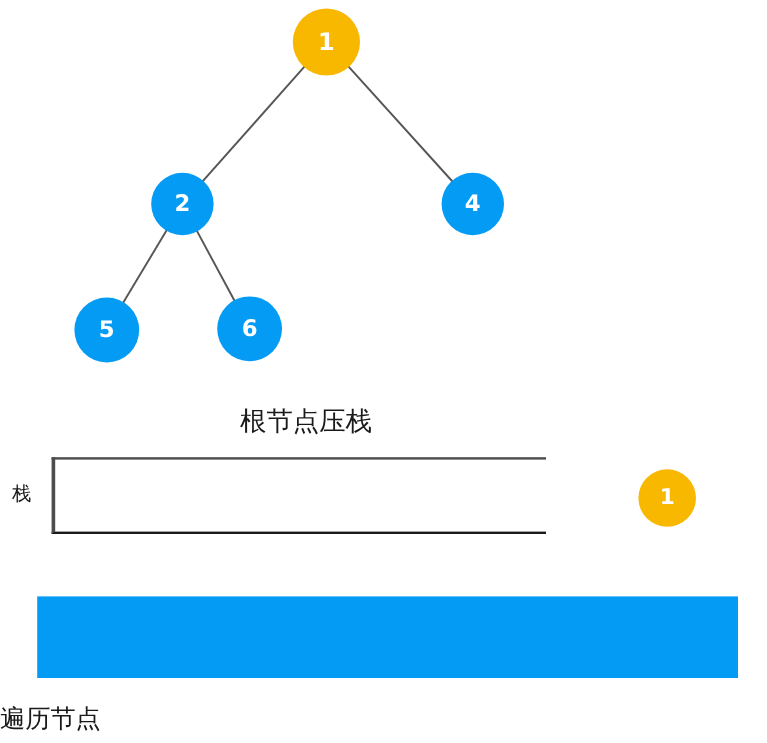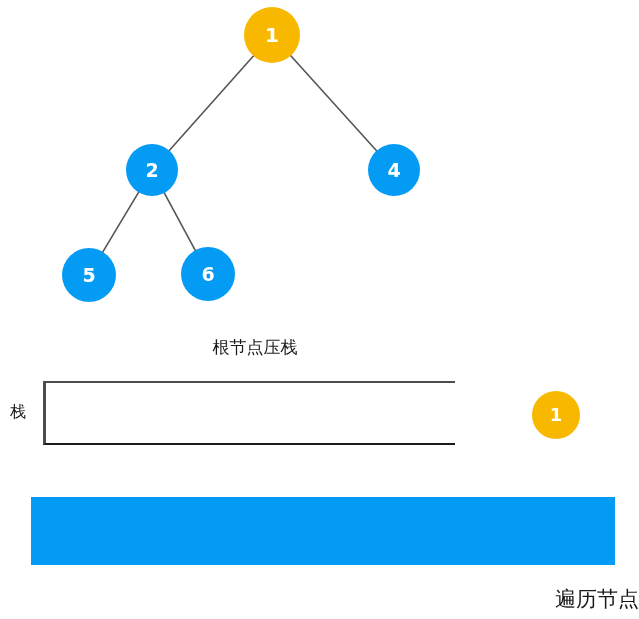--- a/index.html
+++ b/index.html
@@ -40,34 +40,34 @@
     font-size: 19px;
     font-weight: bold;
     line-height: 1;
     user-select: none;
   }
 
   
   .caption {
     position: absolute;
     color: #1a1a1a;
-    font-size: 17px;
+    font-size: 22px;
     white-space: nowrap;
   }
   #stack-caption {
     left: 0;
     top: 336px;
     width: 510px;
     text-align: center;
   }
   #bottom-caption {
     left: 0;
     top: 585px;
     width: 639px;
-    text-align: right;
+    text-align: left;
     font-size: 21px;
   }
 
   
   #stack-label {
     position: absolute;
     left: 10px;
     top: 402px;
     font-size: 16px;
     color: #1a1a1a;

